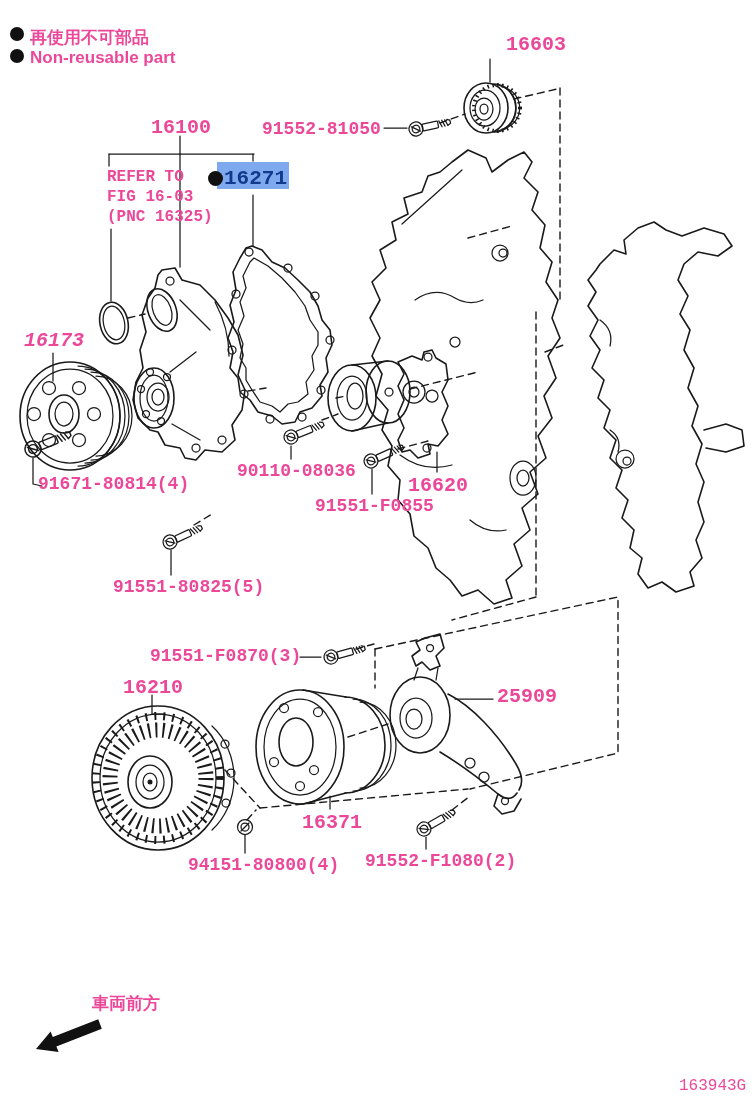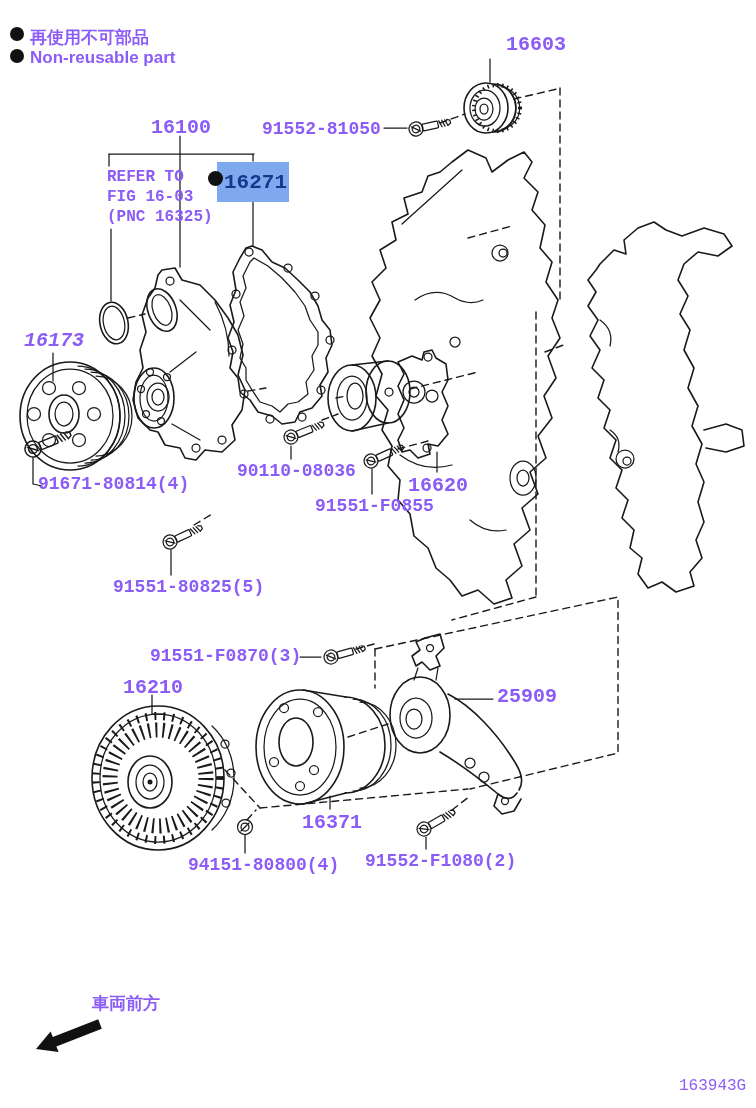--- a/index.html
+++ b/index.html
@@ -1,26 +1,26 @@
 <!DOCTYPE html>
 <html><head>
 <meta charset="utf-8">
 <style>
   html,body{margin:0;padding:0;background:#fff;}
   #stage{position:relative;width:756px;height:1108px;background:#ffffff;overflow:hidden;
          font-family:"Liberation Sans",sans-serif;color:#111;}
   #art{position:absolute;left:0;top:0;z-index:1;}
-  .lbl{position:absolute;z-index:2;line-height:1;white-space:nowrap;color:#8b5cf6;}
+  .lbl{position:absolute;z-index:2;line-height:1;white-space:nowrap;color:#ec4899;}
   .pn {font:700 20px "Liberation Mono",monospace;}          
   .pnl{font:700 18px "Liberation Mono",monospace;}          
   .note{font:700 16px "Liberation Mono",monospace;line-height:20px;margin-left:40px;}
   .legend-txt{font:700 17px "Liberation Sans",sans-serif;}
   .bullet{position:absolute;width:14px;height:14px;border-radius:50%;background:#111;z-index:2;}
-  .hl-box{position:absolute;left:217px;top:162px;width:72px;height:40px;z-index:2;
-          background:#7fa9ef;display:flex;align-items:center;padding-left:7px;box-sizing:border-box;}
+  .hl-box{position:absolute;left:217px;top:162px;width:72px;height:27px;z-index:2;
+          background:#7fa9ef;display:flex;align-items:flex-end;padding-left:7px;box-sizing:border-box;}
   .hl-box .hl-txt{font:700 21px "Liberation Mono",monospace;color:#123a8c;line-height:1;}
   .hl-bullet{position:absolute;left:-9px;top:9px;width:15px;height:15px;border-radius:50%;background:#111;}
   .code{font:400 16px "Liberation Mono",monospace;}
   .front{font:700 17px "Liberation Sans",sans-serif;}
   
   .ln{fill:none;stroke:#1a1a1a;stroke-width:1.6;stroke-linecap:round;stroke-linejoin:round;}
   .thin{stroke-width:1.25;}
   .dash{fill:none;stroke:#1a1a1a;stroke-width:1.4;stroke-dasharray:7 5;stroke-linecap:round;}
   .fin{fill:none;stroke:#1a1a1a;}
 </style>

